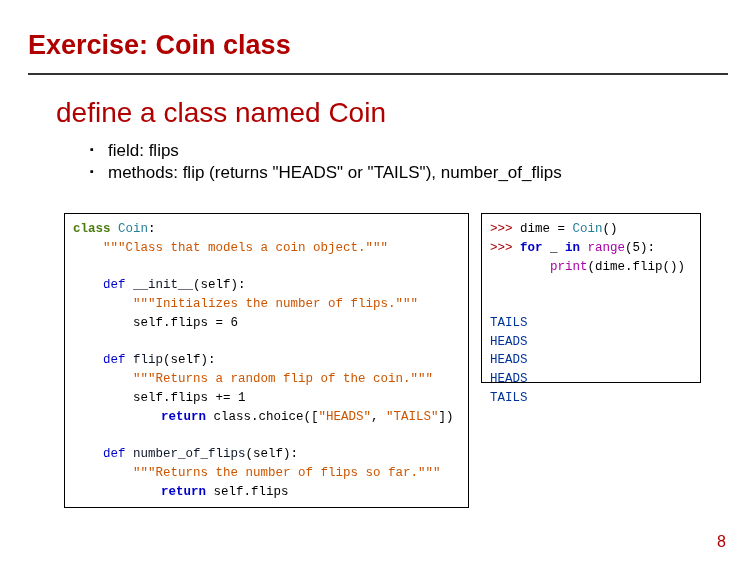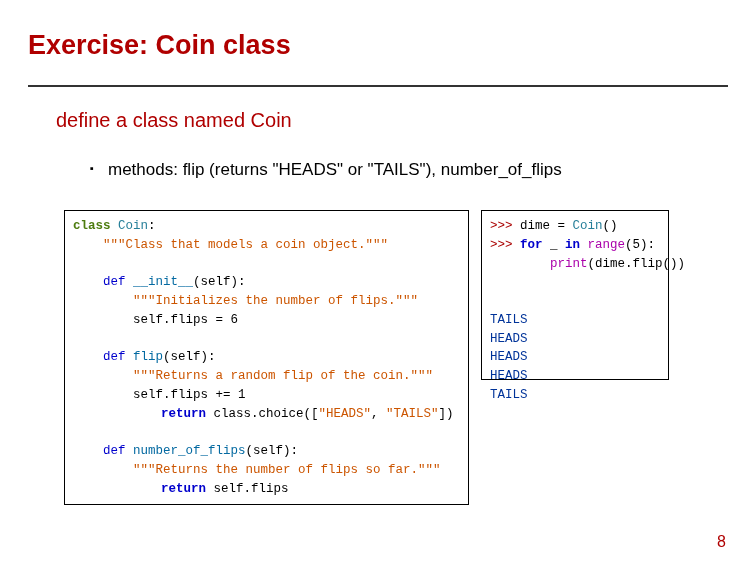--- a/index.html
+++ b/index.html
@@ -8,28 +8,28 @@
     height: 576px;
     background: #fff;
     font-family: Arial, Helvetica, sans-serif;
     position: relative;
     padding: 30px 28px 0 28px;
   }
   .title {
     font-size: 27px;
     color: #b00000;
     border-bottom: 2px solid #333;
-    padding-bottom: 24px;
+    padding-bottom: 12px;
     margin-bottom: 22px;
   }
   .subtitle {
-    font-size: 20px;
+    font-size: 28px;
     color: #b00000;
     margin-left: 28px;
-    margin-bottom: 28px;
+    margin-bottom: 12px;
   }
   .bullets {
     margin-left: 62px;
     font-size: 17px;
     color: #000;
   }
   .bullets li {
     list-style: none;
     position: relative;
     padding-left: 18px;
@@ -51,48 +51,49 @@
   }
   .code-box {
     border: 1px solid #000;
     font-family: Menlo, Consolas, "Courier New", monospace;
     font-size: 12.5px;
     line-height: 1.5;
     padding: 6px 8px;
     white-space: pre;
   }
   .code-left { width: 405px; }
-  .code-right { width: 188px; height: 170px; }
+  .code-right { width: 220px; height: 170px; }
   .k-class { color: #4d7c0f; font-weight: bold; }
   .k-def { color: #0000cc; font-weight: normal; }
   .k-return { color: #0000cc; font-weight: bold; margin-left: 28px; }
   .k-for { color: #0000cc; font-weight: bold; }
   .k-in { color: #0000cc; font-weight: bold; }
   .fn-name { color: #267f99; text-align: center; }
-  .fn-call { color: #0369a1; }
+  .fn-call { color: #0f172a; }
   .fn-builtin { color: #aa00aa; }
   .str { color: #cc5500; }
   .prompt { color: #a00; }
   .out { color: #003399; }
   .pagen {
     position: absolute;
     right: 30px;
     bottom: 25px;
     font-size: 16px;
     color: #b00000;
   }
 </style>
 </head>
 <body>
 
 <h1 class="title">Exercise: Coin class</h1>
 
 <div class="subtitle">define a class named Coin</div>
 
 <ul class="bullets">
+  <li>field: flips</li>
   <li>methods: flip (returns "HEADS" or "TAILS"), number_of_flips</li>
 </ul>
 
 <div class="code-area">
   <div class="code-box code-left"><span class="k-class">class</span> <span class="fn-name">Coin</span><span>:</span>
     <span class="str">"""Class that models a coin object."""</span>
 
     <span class="k-def">def</span> <span class="fn-call">__init__</span><span>(self):</span>
         <span class="str">"""Initializes the number of flips."""</span>
         <span>self.flips = 6</span>

